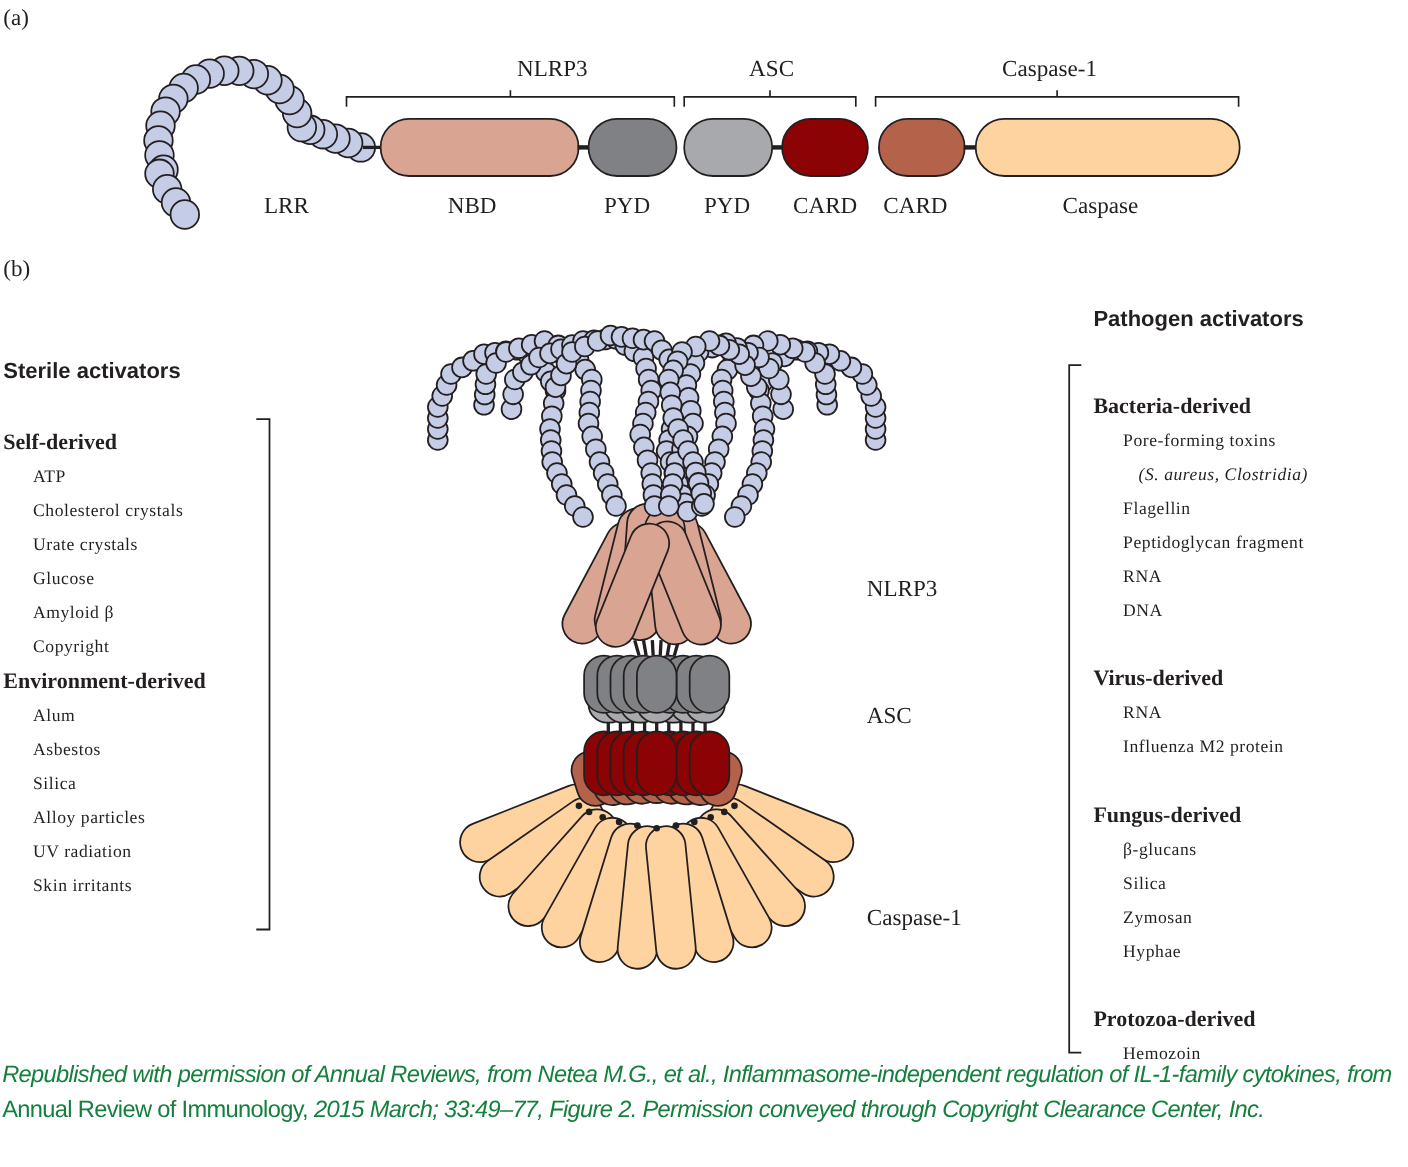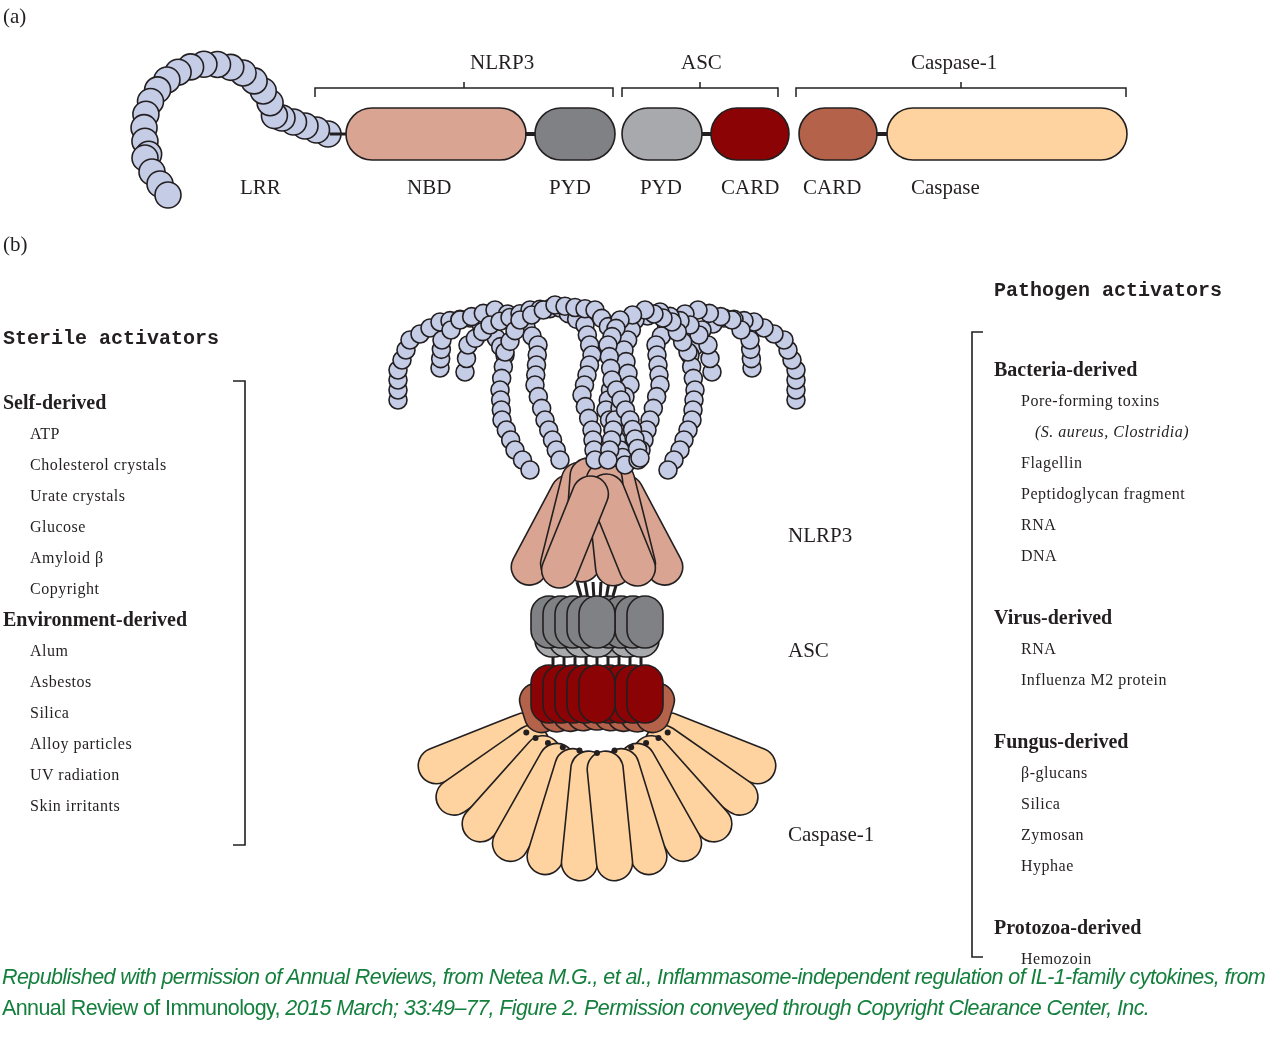--- a/index.html
+++ b/index.html
@@ -1,21 +1,21 @@
 <!DOCTYPE html>
 <html><head>
 <meta charset="utf-8">
 <style>
   html, body { margin: 0; padding: 0; background: #ffffff; }
   body { width: 1280px; height: 1061px; position: relative; overflow: hidden;
          font-family: "DejaVu Serif", "Liberation Serif", serif; color: #231f20; }
   .abs { position: absolute; white-space: nowrap; }
   .panel-label { font-size: 21px; font-family: "Liberation Serif", serif; }
   .lbl { font-size: 21px; font-family: "Liberation Serif", serif; }
-  .side-title { font-weight: bold; font-size: 20px; font-family: Liberation Mono, monospace; }
+  .side-title { font-weight: bold; font-size: 20px; font-family: Liberation Sans, sans-serif; }
   .group-title { font-weight: bold; font-size: 20px; font-family: "Liberation Serif", serif; line-height: 31px; }
   .item { font-size: 16px; font-family: "Liberation Serif", serif; line-height: 31px; padding-left: 27px; letter-spacing: 0.5px; }
   .item.indent2 { padding-left: 41px; font-style: italic; }
   .list { position: absolute; }
   .gap { height: 31px; }
   .caption { position: absolute; left: 2px; top: 962px; width: 1270px; font-family: "Liberation Sans", sans-serif;
              font-size: 21.5px; line-height: 31px; font-style: italic; letter-spacing: -0.6px; color: #15803d; }
   .caption .up { font-style: normal; }
   svg { position: absolute; left: 0; top: 0; }
 </style>
@@ -524,21 +524,21 @@
 <div class="abs lbl" style="left:470px; top:50px;">NLRP3</div>
 <div class="abs lbl" style="left:681px; top:50px;">ASC</div>
 <div class="abs lbl" style="left:911px; top:50px;">Caspase-1</div>
 
 <div class="abs lbl" style="left:240px; top:175px;">LRR</div>
 <div class="abs lbl" style="left:407px; top:175px;">NBD</div>
 <div class="abs lbl" style="left:549px; top:175px;">PYD</div>
 <div class="abs lbl" style="left:640px; top:175px;">PYD</div>
 <div class="abs lbl" style="left:721px; top:175px;">CARD</div>
 <div class="abs lbl" style="left:803px; top:175px;">CARD</div>
-<div class="abs lbl" style="left:911px; top:175px;">Caspase</div>
+<div class="abs lbl" style="left:966px; top:175px;">Caspase</div>
 
 <div class="abs lbl" style="left:788px; top:523px;">NLRP3</div>
 <div class="abs lbl" style="left:788px; top:638px;">ASC</div>
 <div class="abs lbl" style="left:788px; top:822px;">Caspase-1</div>
 
 <div class="abs side-title" style="left:3px; top:327px;">Sterile activators</div>
 <div class="list" style="left:3px; top:387px;">
   <div class="group-title">Self-derived</div>
   <div class="item">ATP</div>
   <div class="item">Cholesterol crystals</div>

